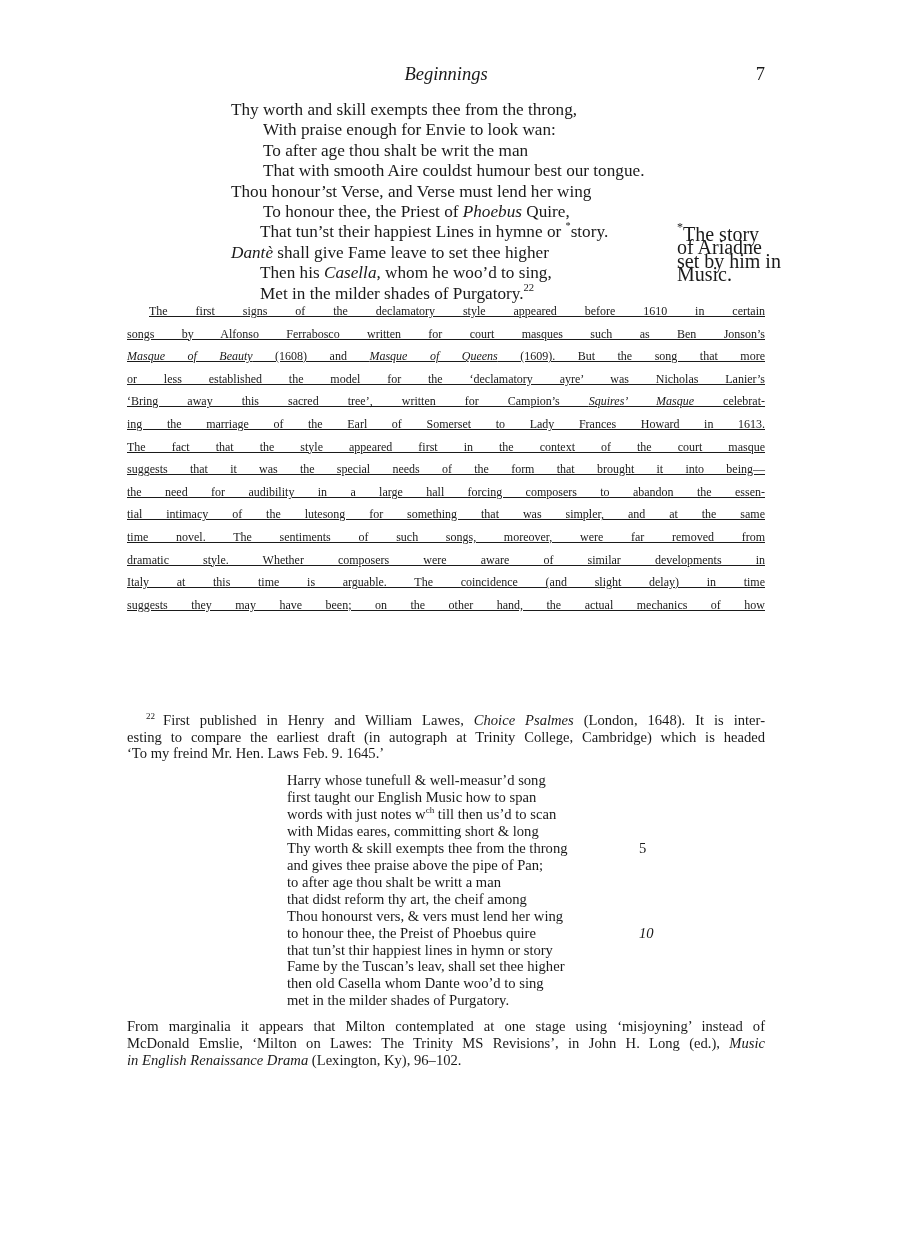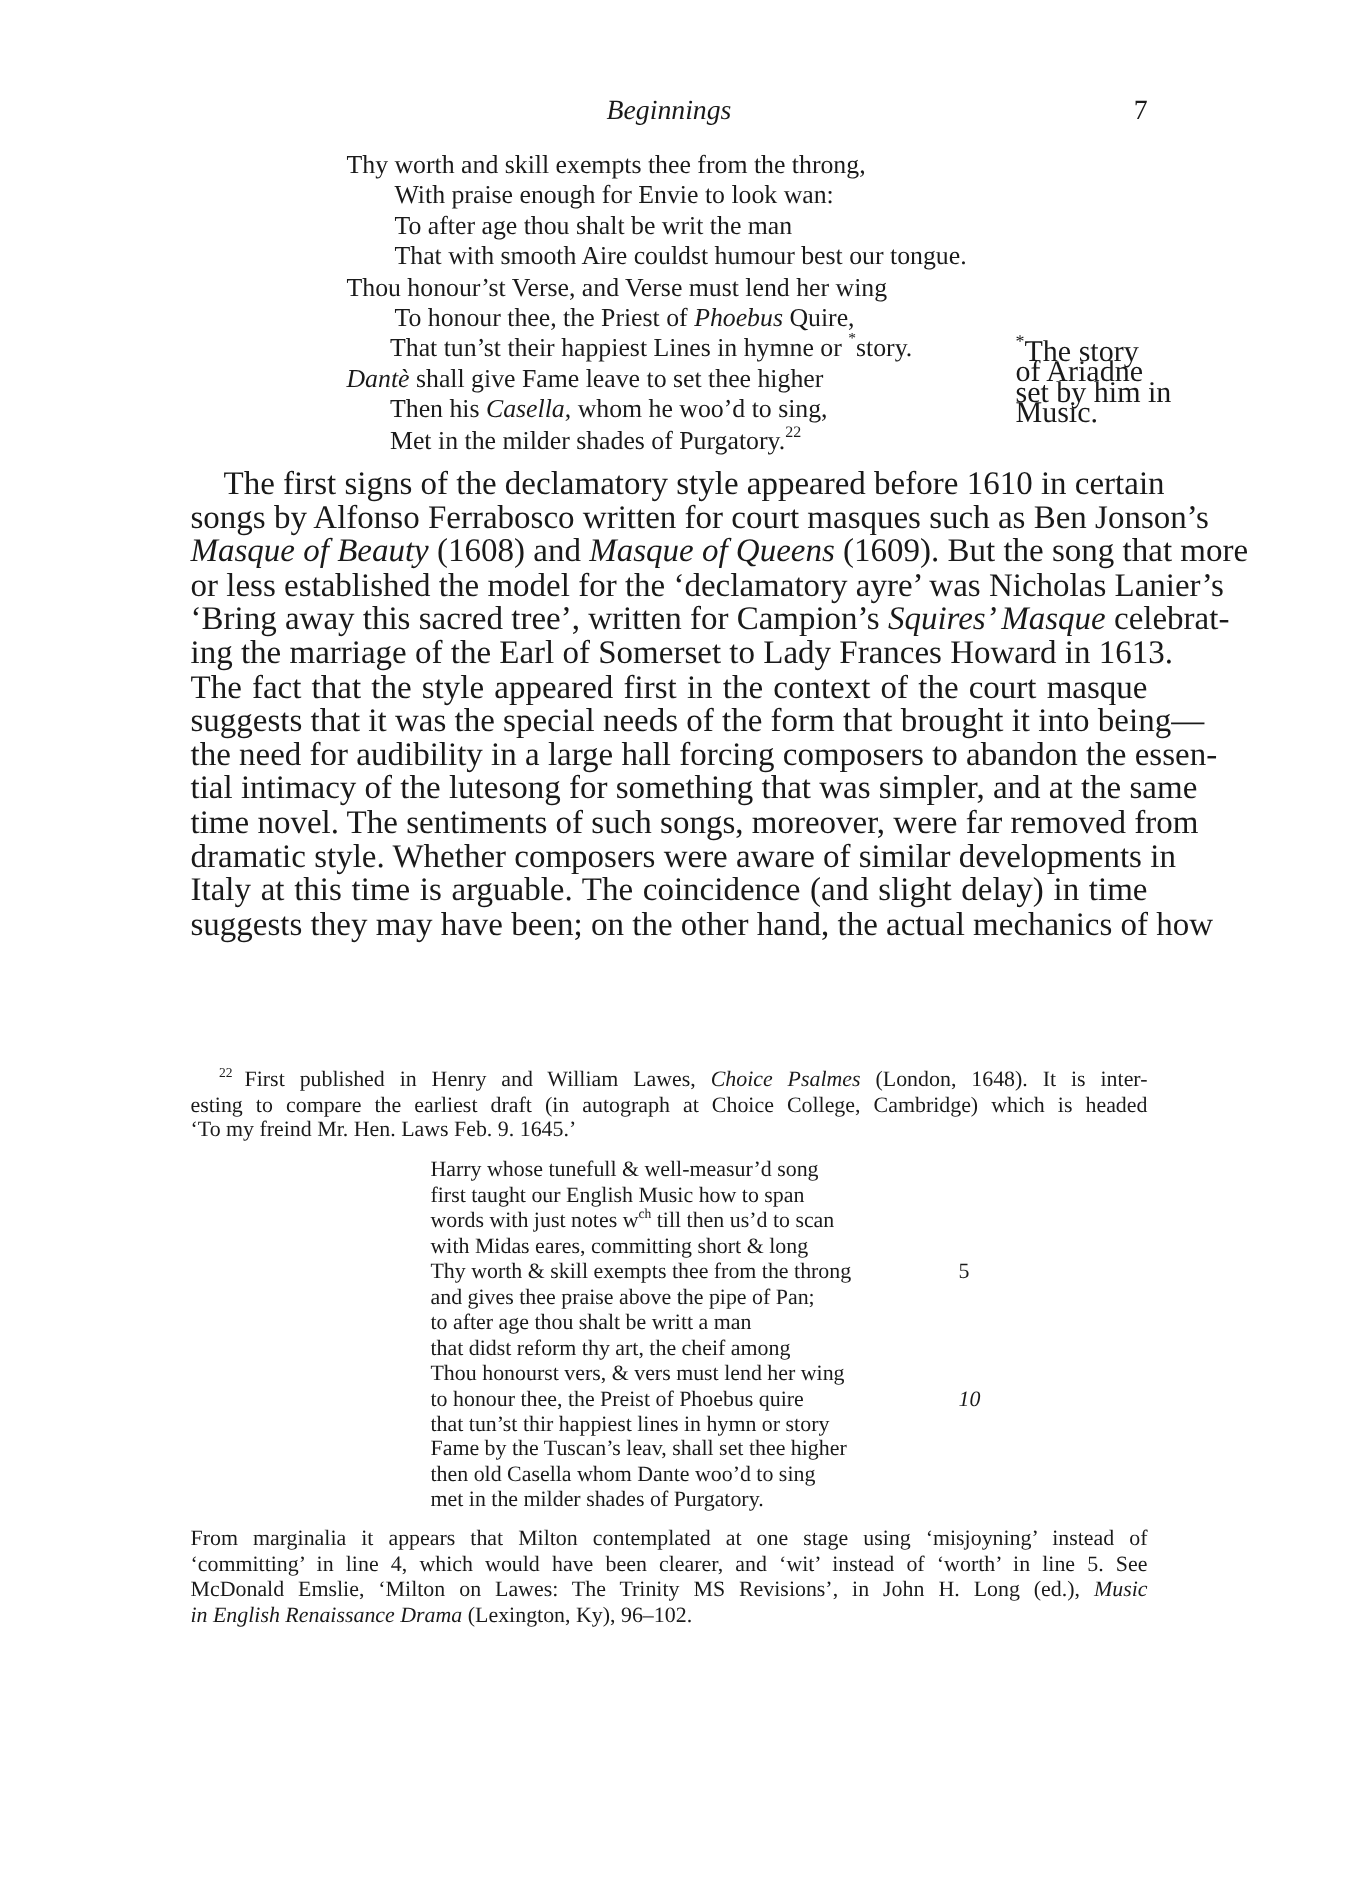--- a/index.html
+++ b/index.html
@@ -20,22 +20,22 @@
   .poem .indent { padding-left: 32px; }
   .poem .indent2 { padding-left: 29px; }
   .sidenote {
     position: absolute; left: 677px; top: 227px; width: 110px;
     font-size: 20px; line-height: 13.5px;
   }
   sup { font-size: 0.62em; line-height: 0; vertical-align: 0.7em; margin-top: 17px; }
   .star { font-size: 0.6em; vertical-align: 0.8em; line-height: 0; }
 
   .body-text {
-    position: absolute; left: 127px; top: 311px; width: 638px;
-    font-size: 22px; line-height: 22.6px; text-align: justify;
+    position: absolute; left: 127px; top: 300px; width: 638px;
+    font-size: 12px; line-height: 22.6px; text-align: justify; text-decoration: underline;
   }
   .body-text .pline { display: block; text-align: justify; text-align-last: justify; white-space: nowrap; }
   .body-text .pline.first { text-indent: 22px; }
 
   .footnote {
     position: absolute; left: 127px; top: 712px; width: 638px;
     font-size: 14.6px; line-height: 16.7px;
   }
   .fline { display: block; text-align: justify; text-align-last: justify; white-space: nowrap; }
   .fline.last { text-align-last: left; }
@@ -97,21 +97,21 @@
       <span class="pline"><span>the need for audibility in a large hall forcing composers to abandon the essen-</span></span>
       <span class="pline"><span>tial intimacy of the lutesong for something that was simpler, and at the same</span></span>
       <span class="pline"><span>time novel. The sentiments of such songs, moreover, were far removed from</span></span>
       <span class="pline"><span>dramatic style. Whether composers were aware of similar developments in</span></span>
       <span class="pline"><span>Italy at this time is arguable. The coincidence (and slight delay) in time</span></span>
       <span class="pline"><span>suggests they may have been; on the other hand, the actual mechanics of how</span></span>
     </div>
 
   <div class="footnote" id="footnote">
       <span class="fline first"><sup style="margin-right: 8px;">22</sup><span>First published in Henry and William Lawes, </span><em>Choice Psalmes</em><span> (London, 1648). It is inter-</span></span>
-      <span class="fline"><span>esting to compare the earliest draft (in autograph at Choice College, Cambridge) which is headed</span></span>
+      <span class="fline"><span>esting to compare the earliest draft (in autograph at Trinity College, Cambridge) which is headed</span></span>
       <span class="fline last"><span>‘To my freind Mr. Hen. Laws Feb. 9. 1645.’</span></span>
     </div>
 
   <div class="quote" id="quote">
       <div class="qline"><span>Harry whose tunefull &amp; well-measur’d song</span></div>
       <div class="qline"><span>first taught our English Music how to span</span></div>
       <div class="qline"><span>words with just notes w</span><sup>ch</sup><span> till then us’d to scan</span></div>
       <div class="qline"><span>with Midas eares, committing short &amp; long</span></div>
       <div class="qline"><span>Thy worth &amp; skill exempts thee from the throng</span><span class="lnum plain">5</span></div>
       <div class="qline"><span>and gives thee praise above the pipe of Pan;</span></div>
@@ -120,18 +120,17 @@
       <div class="qline"><span>Thou honourst vers, &amp; vers must lend her wing</span></div>
       <div class="qline"><span>to honour thee, the Preist of Phoebus quire</span><span class="lnum">10</span></div>
       <div class="qline"><span>that tun’st thir happiest lines in hymn or story</span></div>
       <div class="qline"><span>Fame by the Tuscan’s leav, shall set thee higher</span></div>
       <div class="qline"><span>then old Casella whom Dante woo’d to sing</span></div>
       <div class="qline"><span>met in the milder shades of Purgatory.</span></div>
     </div>
 
   <div class="footnote2" id="footnote2">
       <span class="fline"><span>From marginalia it appears that Milton contemplated at one stage using ‘misjoyning’ instead of</span></span>
-      <span class="fline"><span>‘committing’ in line 4, which would have been clearer, and ‘wit’ instead of ‘worth’ in line 5. See</span></span>
       <span class="fline"><span>McDonald Emslie, ‘Milton on Lawes: The Trinity MS Revisions’, in John H. Long (ed.), </span><em>Music</em></span>
       <span class="fline last"><em>in English Renaissance Drama</em><span> (Lexington, Ky), 96–102.</span></span>
     </div>
 
 </div>
 
 </body></html>

